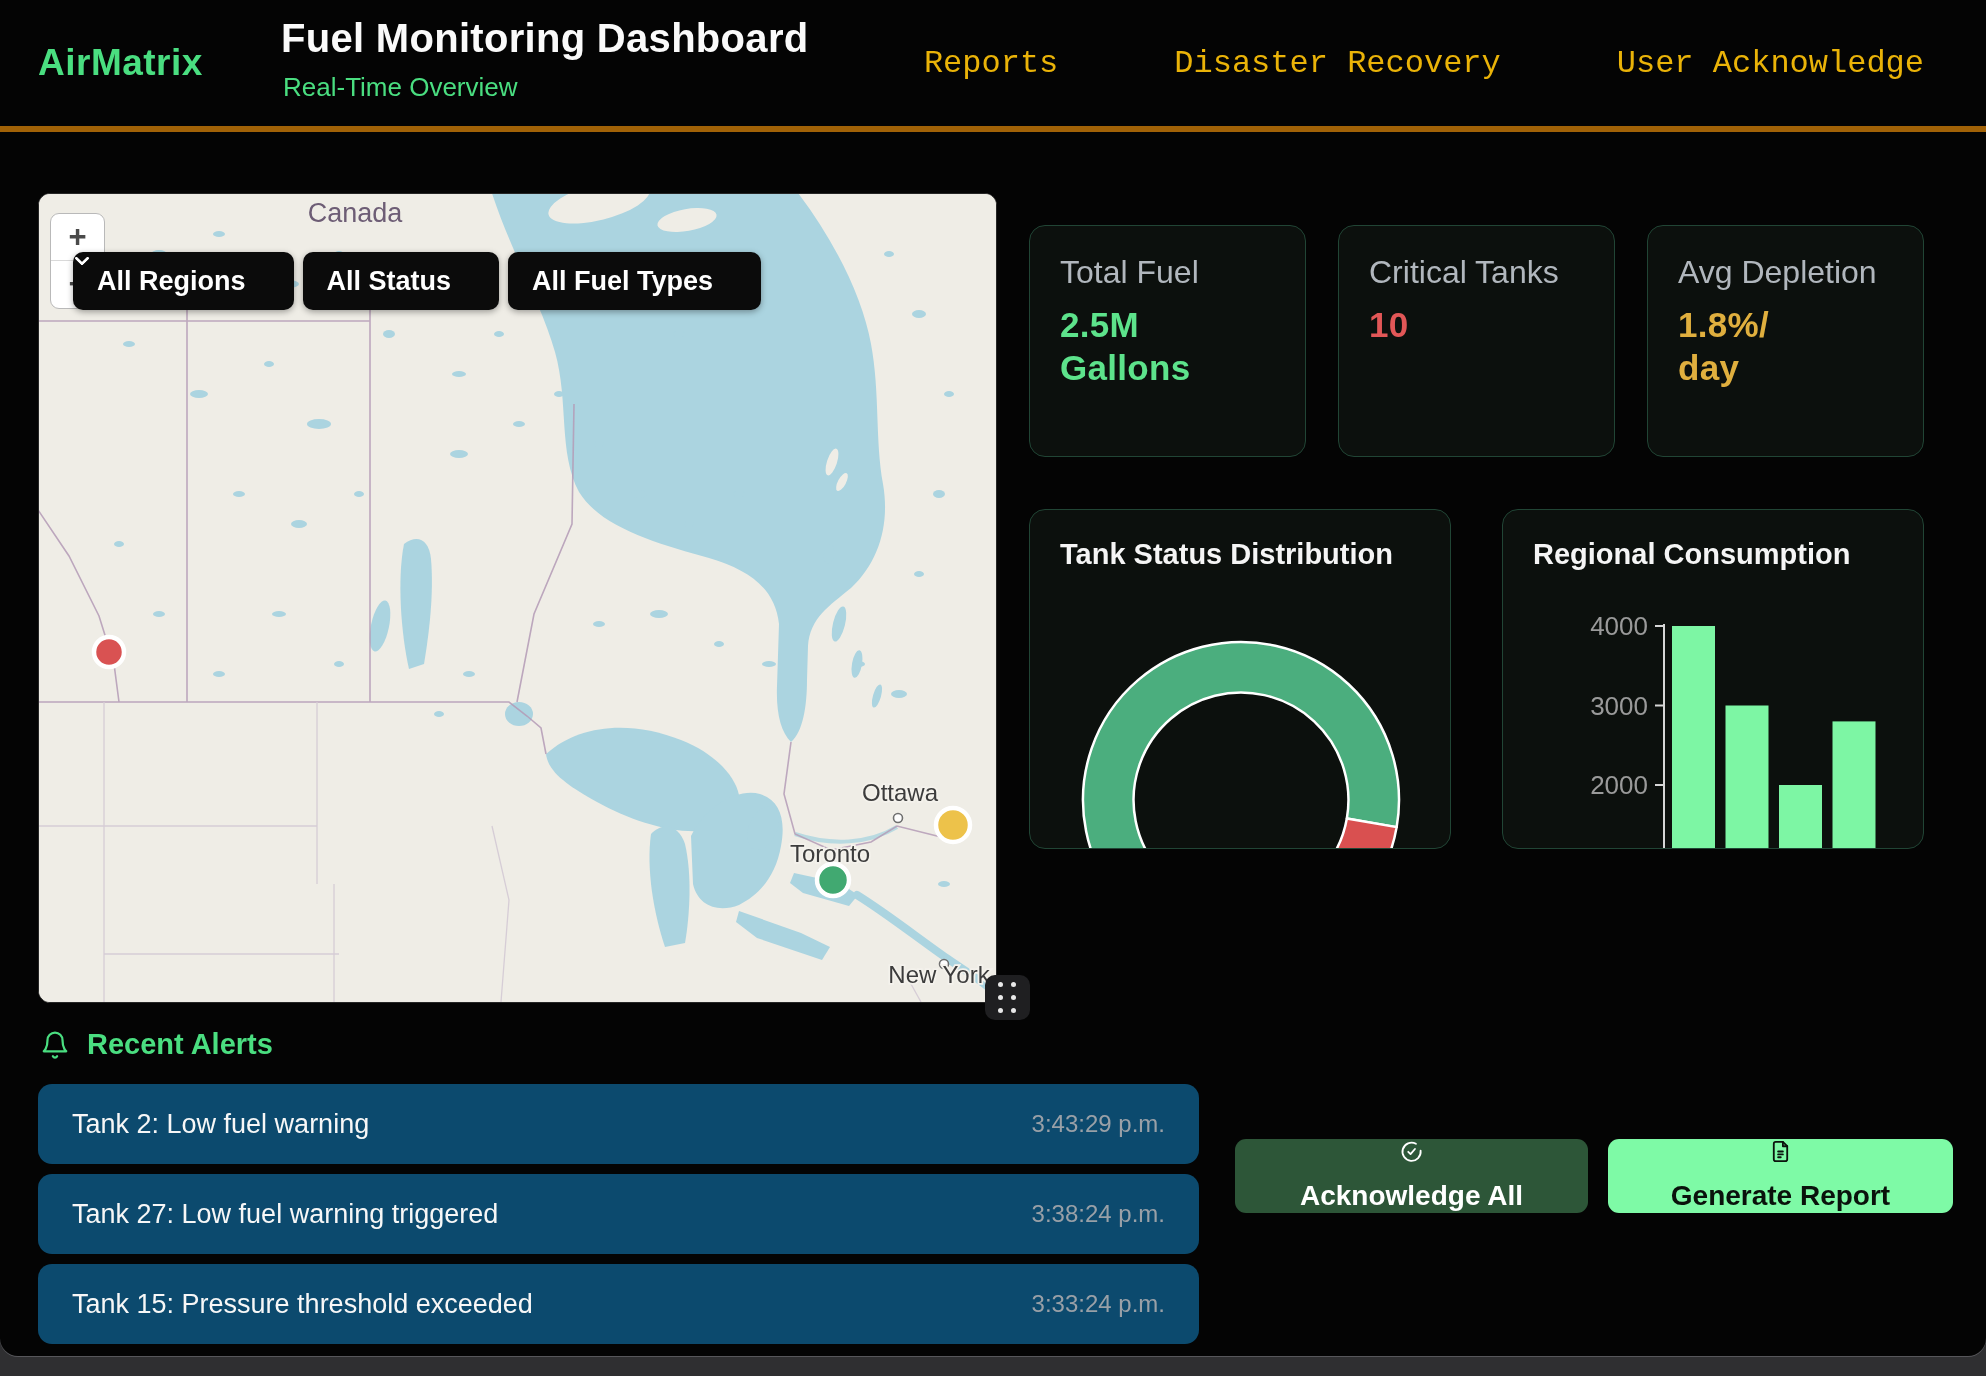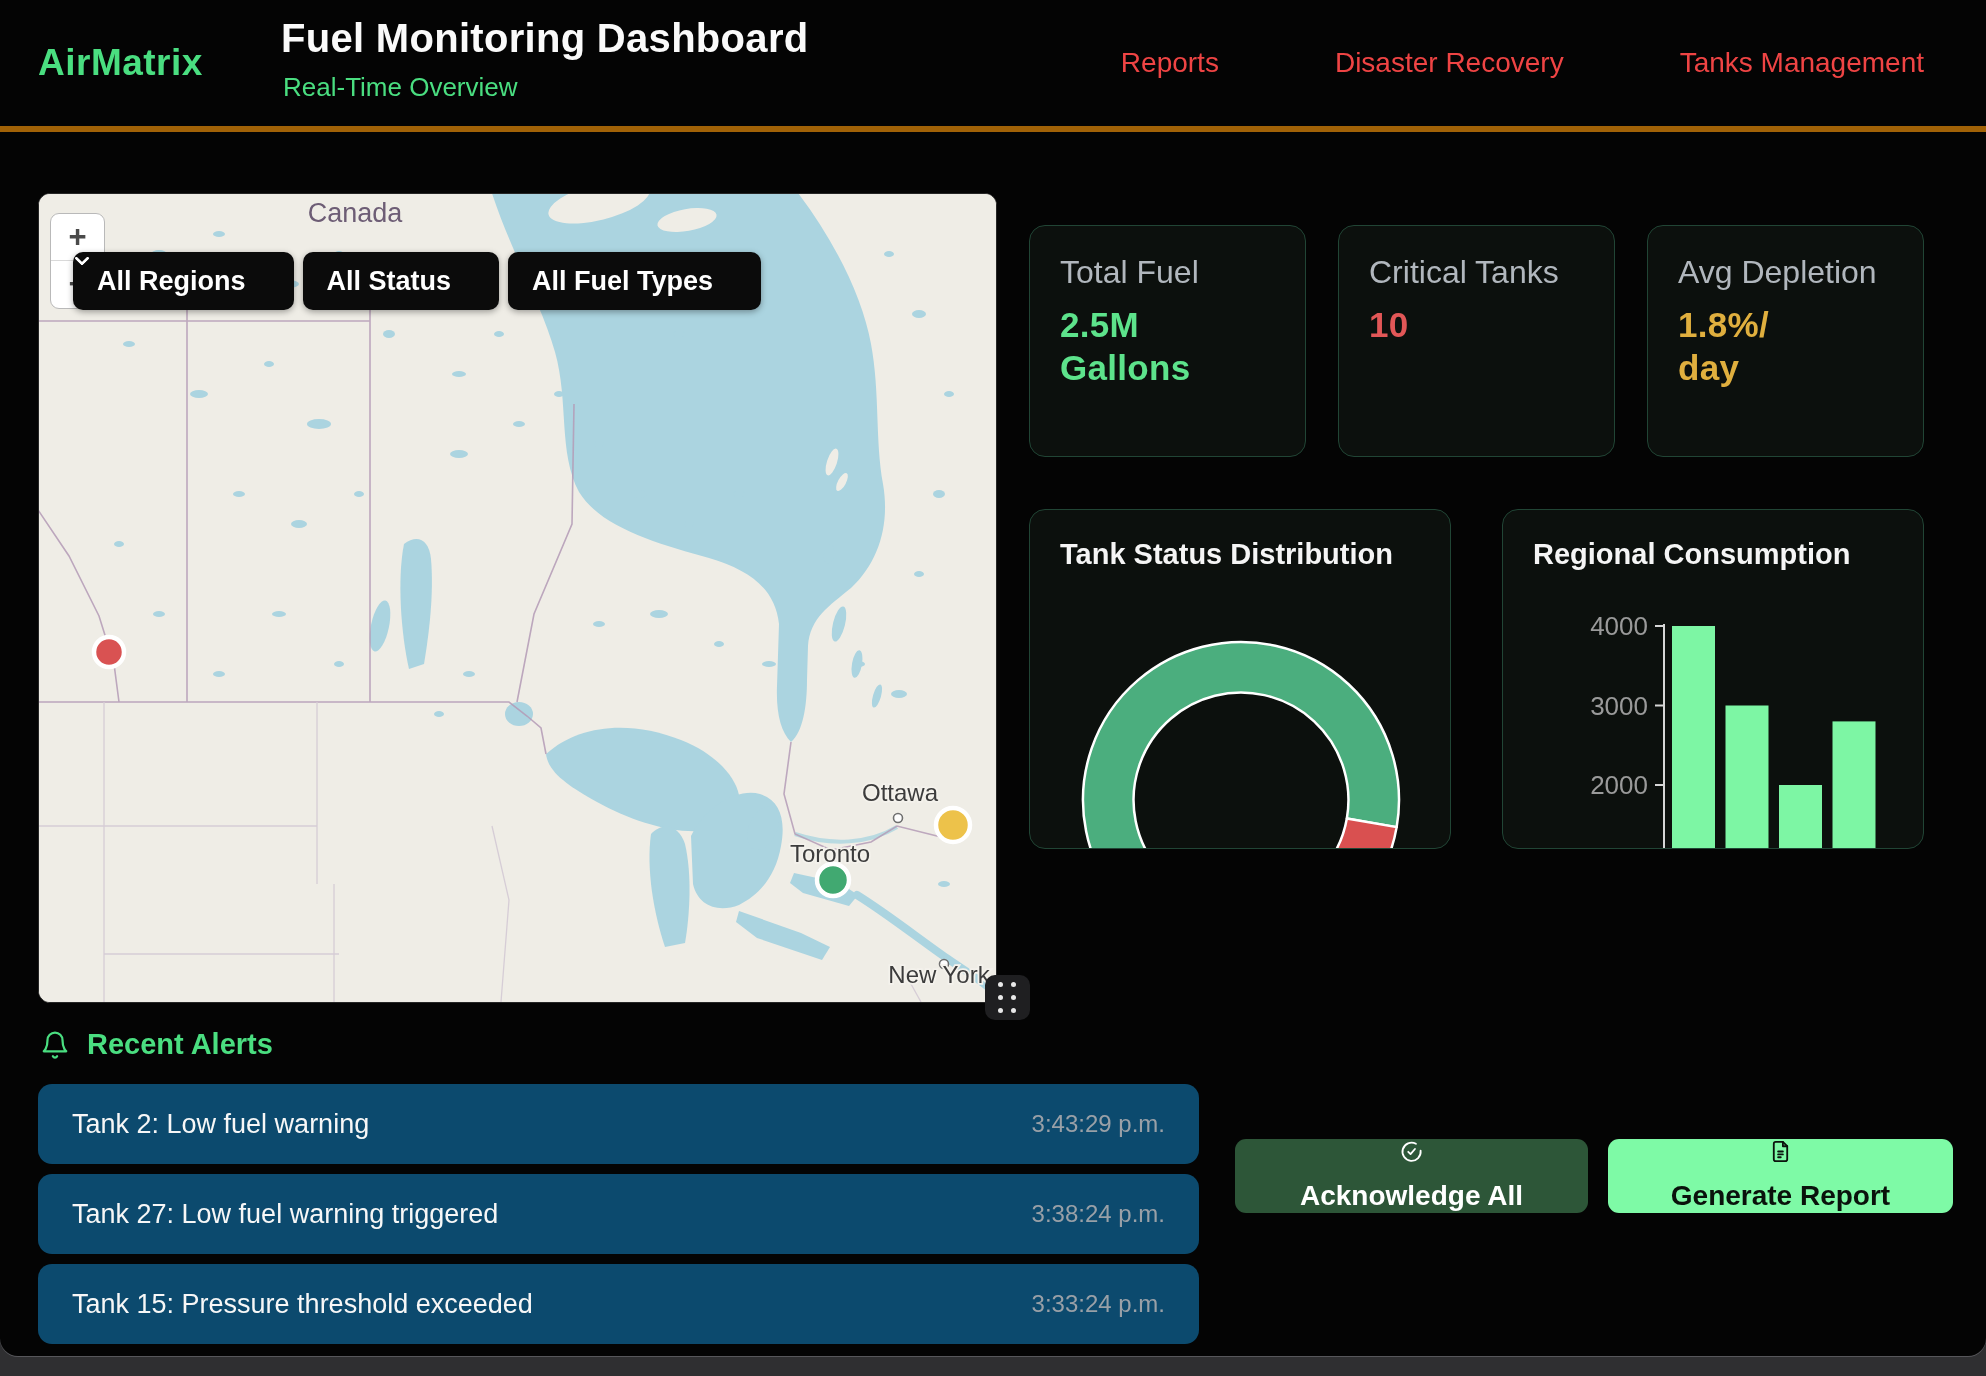--- a/index.html
+++ b/index.html
@@ -11,21 +11,21 @@
   .app{
     position:absolute;left:0;top:0;width:1986px;height:1356px;background:#040404;
     border-radius:0 0 18px 18px;box-shadow:0 1px 0 0 #57575b;overflow:hidden;
   }
   
   .header{position:absolute;left:0;top:0;width:100%;height:126px;background:#040404;border-bottom:6px solid #a16207;}
   .logo{position:absolute;left:38px;top:42px;font-size:37px;font-weight:800;color:#4ade80;letter-spacing:.5px;}
   .title{position:absolute;left:281px;top:16px;font-size:40px;font-weight:800;color:#fafafa;letter-spacing:.3px;}
   .subtitle{position:absolute;left:283px;top:72px;font-size:26px;font-weight:500;color:#4ade80;}
   .nav{position:absolute;right:62px;top:0;height:126px;display:flex;align-items:center;gap:116px;}
-  .nav-item{font-size:28px;color:#ef4444;font-weight:500;cursor:pointer;}
+  .nav-item{font-size:32px;color:#eab308;font-weight:500;cursor:pointer;font-family:Liberation Mono, monospace;}
   
   .map-card{position:absolute;left:38px;top:193px;width:957px;height:808px;border-radius:12px;overflow:hidden;background:#efede6;border:1px solid #262626;}
   .map-card svg{position:absolute;left:0;top:0;}
   .filters{position:absolute;left:34px;top:58px;display:flex;gap:9px;z-index:3;text-align:center;}
   .pill{height:58px;background:#0b0b0b;border-radius:10px;display:flex;align-items:center;justify-content:space-between;padding:0 22px 0 24px;box-shadow:0 2px 6px rgba(0,0,0,.35);cursor:pointer;}
   .pill-label{color:#fff;font-size:27px;font-weight:600;margin-right:26px;white-space:nowrap;}
   .zoom-ctl{position:absolute;left:11px;top:19px;width:53px;height:94px;background:#fff;border:1px solid #b9b9b9;border-radius:9px;z-index:2;overflow:hidden;}
   .zoom-btn{width:100%;height:46px;display:flex;align-items:center;justify-content:center;font-size:31px;font-weight:700;color:#4a4a4a;cursor:pointer;}
   .zoom-divider{height:1px;background:#d9d9d9;}
   .drag-handle{position:absolute;left:985px;top:975px;width:45px;height:45px;background:#1f1f21;border-radius:10px;z-index:4;display:grid;grid-template-columns:repeat(2,6px);grid-template-rows:repeat(3,6px);gap:7px;place-content:center;cursor:grab;}
@@ -58,21 +58,21 @@
 
 <div class="app">
 
   <div class="header">
     <div class="logo">AirMatrix</div>
     <div class="title">Fuel Monitoring Dashboard</div>
     <div class="subtitle">Real-Time Overview</div>
     <div class="nav">
         <span class="nav-item">Reports</span>
         <span class="nav-item">Disaster Recovery</span>
-        <span class="nav-item">Tanks Management</span>
+        <span class="nav-item">User Acknowledge</span>
       </div>
   </div>
 
   <div class="map-card">
     <svg id="map-svg" width="957" height="808" viewBox="0 0 957 808">
       <rect x="0" y="0" width="957" height="808" fill="#efede6"></rect>
 
       <path d="M450,-10 C470,55 502,108 516,158 C530,208 519,258 540,298 C562,334 620,350 670,364
                C710,376 736,394 740,430 L738,492 C737,520 742,538 752,548
                C764,538 768,512 768,486 L769,452 C771,424 790,412 812,394

